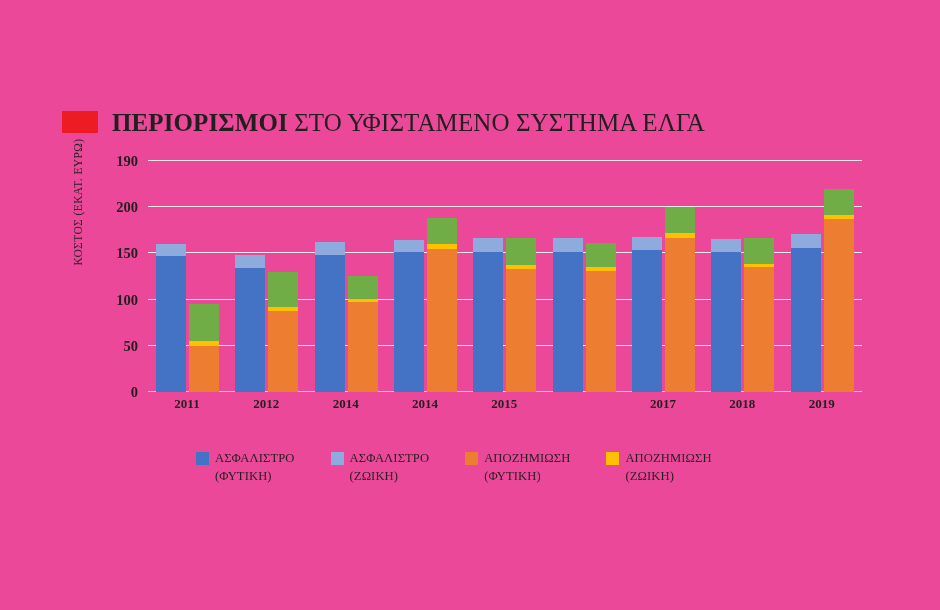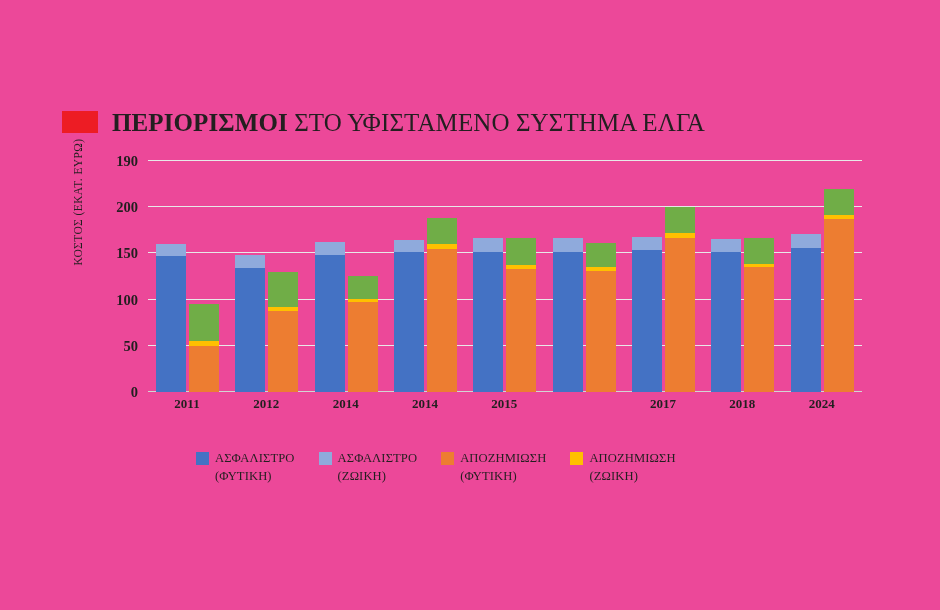--- a/index.html
+++ b/index.html
@@ -135,21 +135,21 @@
     color: #231f20;
   }
 
   
   #legend {
     position: absolute;
     left: 196px;
     top: 450px;
     display: flex;
     align-items: flex-start;
-    gap: 24px;
+    gap: 36px;
   }
   .legend-item {
     display: flex;
     align-items: flex-start;
     gap: 6px;
   }
   .legend-swatch {
     width: 13px;
     height: 13px;
     margin-top: 2px;
@@ -294,21 +294,21 @@
         </div>
       </div>
 
   <div class="xtick-label" style="left: 132px;">2011</div>
       <div class="xtick-label" style="left: 211.333px;">2012</div>
       <div class="xtick-label" style="left: 290.667px;">2014</div>
       <div class="xtick-label" style="left: 370px;">2014</div>
       <div class="xtick-label" style="left: 449.333px;">2015</div>
       <div class="xtick-label" style="left: 608px;">2017</div>
       <div class="xtick-label" style="left: 687.333px;">2018</div>
-      <div class="xtick-label" style="left: 766.667px;">2024</div>
+      <div class="xtick-label" style="left: 766.667px;">2019</div>
     </div>
 
   <div id="legend">
       <div class="legend-item">
         <span class="legend-swatch" style="background: rgb(68, 114, 196);"></span>
         <span class="legend-label">ΑΣΦΑΛΙΣΤΡΟ
 (ΦΥΤΙΚΗ)</span>
       </div>
       <div class="legend-item">
         <span class="legend-swatch" style="background: rgb(143, 170, 220);"></span>

